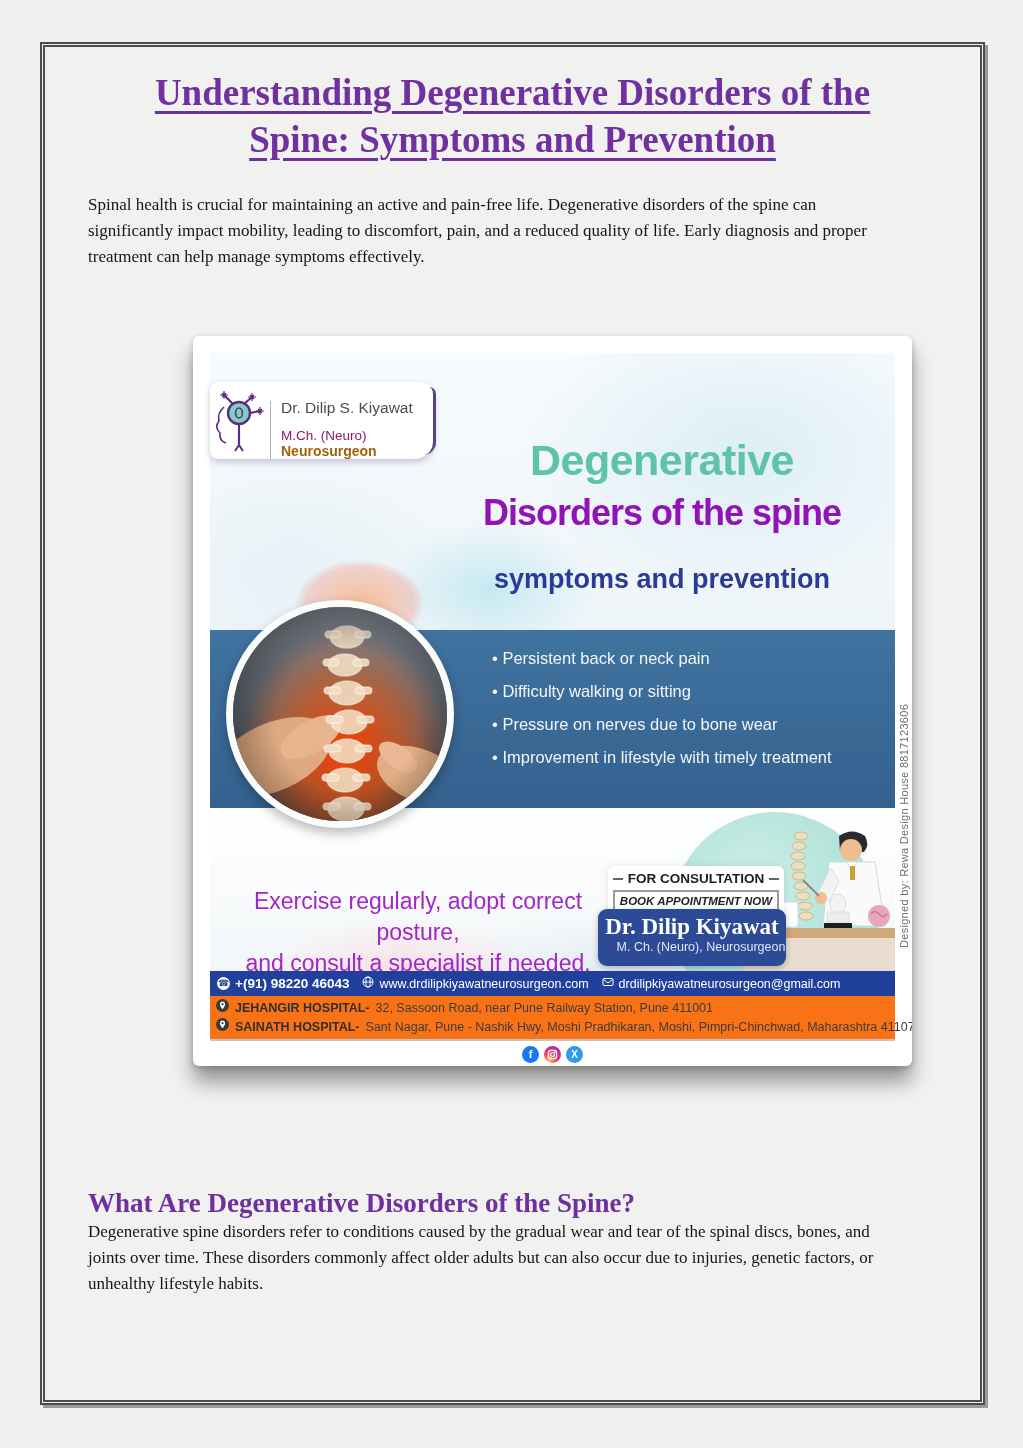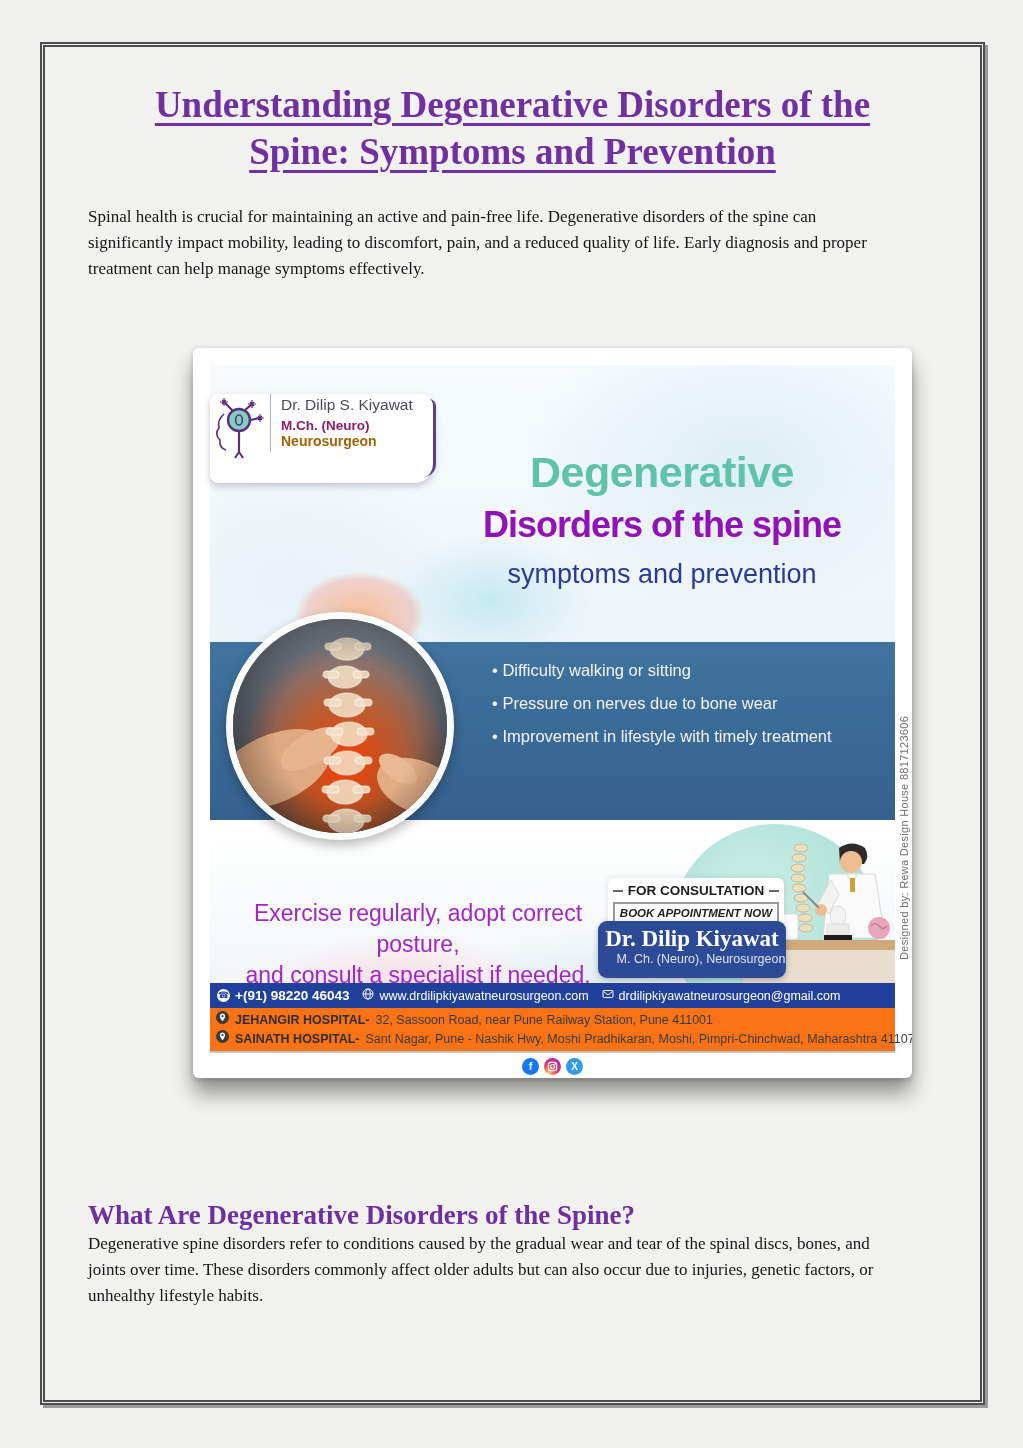--- a/index.html
+++ b/index.html
@@ -2,21 +2,21 @@
 <html><head>
 <meta charset="utf-8">
 <style>
   * { margin:0; padding:0; box-sizing:border-box; }
   html,body { width:1023px; height:1448px; background:#f0f0ee; font-family:"Liberation Sans", sans-serif; }
   .page { position:relative; width:1023px; height:1448px; background:#f0f0ee; overflow:hidden; }
   .frame { position:absolute; left:40px; top:42px; width:945px; height:1363px;
            border:5px double #4d4d4d; background:#f1f1ef; box-shadow:3px 3px 0 #9a9a9a; }
 
   
-  .title { margin-top:34px; text-align:center; font-family:"Liberation Serif", serif;
+  .title { margin-top:22px; text-align:center; font-family:"Liberation Serif", serif;
            color:#7030a0; font-weight:bold; font-size:37px; line-height:47px; }
   .title .tline { display:block; text-decoration:underline; text-decoration-thickness:3px; text-underline-offset:6px; }
   .body-par { font-family:"Liberation Serif", serif; color:#151515; font-size:17px; line-height:26px;
               width:812px; margin-left:43px; }
   .intro { margin-top:29px; }
   .section-heading { margin:122px 0 0 43px; font-family:"Liberation Serif", serif; color:#6f2f9f;
                      font-weight:bold; font-size:27px; }
   .par2 { }
 
   
@@ -26,35 +26,35 @@
   .flyer { width:685px; }
 
   
   .hero { position:relative; height:277px;
       background:
         radial-gradient(90px 60px at 150px 250px, rgba(255,140,60,.50), rgba(255,90,60,.22) 60%, transparent 72%),
         radial-gradient(150px 95px at 280px 235px, rgba(90,200,220,.28), transparent 70%),
         radial-gradient(300px 200px at 78% 35%, #ddeef6, transparent 75%),
         radial-gradient(220px 150px at 12% 78%, #e7f1f6, transparent 75%),
         linear-gradient(#f7fbfd, #eef5f9); }
-  .badge { position:absolute; left:0; top:29px; width:224px; height:89px; background:#fff;
+  .badge { position:absolute; left:0; top:29px; width:224px; height:77px; background:#fff;
            border-radius:8px 14px 20px 8px; box-shadow:0 3px 7px rgba(80,70,130,.30);
-           display:flex; align-items:flex-start; }
+           display:flex; align-items:flex-end; }
   .badge::after { content:''; position:absolute; right:-2px; top:5px; height:88%; width:10px;
                   border-right:3px solid #55418f; border-radius:0 14px 26px 0; }
   .badge-divider { width:1px; height:58px; background:#a9b0c9; margin-left:2px; }
   .badge-text { padding-left:10px; padding-top:2px; }
   .bt-name { font-size:15.5px; color:#4b4b55; }
-  .bt-degree { font-size:13.5px; font-weight:bold; color:#8e1e63; margin-top:4px; }
+  .bt-degree { font-size:13.5px; font-weight:normal; color:#8e1e63; margin-top:11px; }
   .bt-title { font-size:14px; font-weight:bold; color:#a16207; }
 
   .headings { position:absolute; left:202px; top:84px; width:500px; text-align:center; }
   .h-teal   { font-size:43px; line-height:46px; font-weight:800; color:#5ec3a7; letter-spacing:-0.5px; }
   .h-purple { font-size:36px; line-height:42px; font-weight:800; color:#9113b8; letter-spacing:-1px; margin-top:9px; }
-  .h-navy   { font-size:27px; line-height:31px; font-weight:400; color:#2b3a94; margin-top:13px;text-align:center; }
+  .h-navy   { font-size:27px; line-height:31px; font-weight:700; color:#2b3a94; margin-top:30px;text-align:center; }
 
   .circle-photo { position:absolute; left:16px; top:247px; width:228px; height:228px; border-radius:50%;
                   border:7px solid #fbfdfd; overflow:hidden; z-index:4; box-shadow:0 5px 12px rgba(0,0,0,.28);
                   background:#5b616a; }
   .circle-photo svg { display:block; }
 
   
   .band { height:178px; background:linear-gradient(#40739f, #35618f); position:relative; z-index:1; }
   .symptoms { list-style:none; padding:12px 4px 0 282px; }
   .symptoms li { color:#f2f6fa; font-size:16.5px; line-height:33px; white-space:nowrap; }
@@ -198,20 +198,21 @@
                   <rect x="90" y="196" width="17" height="7" rx="3.5"></rect>
                   <rect x="121" y="196" width="17" height="7" rx="3.5"></rect>
               </g>
               <rect width="228" height="228" fill="url(#vg)"></rect>
             </svg>
           </div>
         </div>
 
         <div class="band">
           <ul class="symptoms">
+            <li>Persistent back or neck pain</li>
             <li>Difficulty walking or sitting</li>
             <li>Pressure on nerves due to bone wear</li>
             <li>Improvement in lifestyle with timely treatment</li>
           </ul>
         </div>
 
         <div class="lower">
           <div class="teal-blob"></div>
 
           <div class="doctor-photo">

